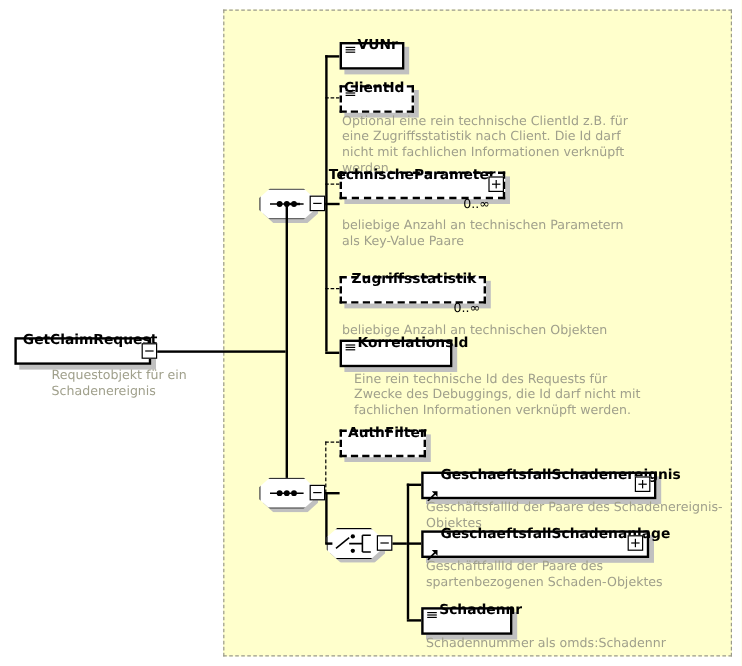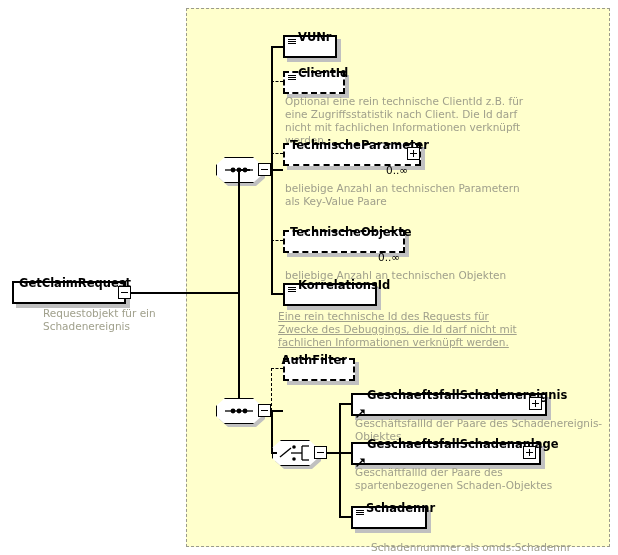--- a/index.html
+++ b/index.html
@@ -35,21 +35,21 @@
     height:23px;
     display:flex;align-items:center;
     padding:0 6px 17px 5px;
     white-space:nowrap;
   }
   .node .lbl{
     font-size:11.5px;font-weight:bold;color:#000000;
     line-height:1;
   }
   .node.solid{border:2px solid #000000;}
-  .node.dashed{border:2px dashed #000000;}
+  .node.dashed{border:2px dashed #000000;justify-content:flex-end;}
   .nshadow{
     position:absolute;background:#c0c0c0;z-index:0;
   }
 
   
   .ic-simple{
     position:absolute;left:3px;top:2px;width:8px;height:6px;
   }
   .ic-simple i{display:block;background:#000;height:1px;margin-bottom:1px;}
   .ic-simple i:nth-child(1){width:8px;}
@@ -184,56 +184,56 @@
   <div class="node dashed" style="left:283px;top:143px;width:138px;">
     <span class="lbl">TechnischeParameter</span>
   </div>
   <div class="pm plus" style="left:407px;top:147px;"></div>
   <div class="card" style="left:386px;top:164px;">0..∞</div>
   <div class="annot" style="left:285px;top:182px;width:248px;">beliebige Anzahl an technischen Parametern als Key-Value Paare</div>
 
   <div class="ln dash-h" style="left:271px;top:240px;width:12px;"></div>
   <div class="nshadow" style="left:287px;top:234px;width:122px;height:23px;"></div>
   <div class="node dashed" style="left:283px;top:230px;width:122px;">
-    <span class="lbl">TechnischeObjekte</span>
+    <span class="lbl">Zugriffsstatistik</span>
   </div>
   <div class="card" style="left:378px;top:251px;">0..∞</div>
   <div class="annot" style="left:285px;top:269px;width:248px;">beliebige Anzahl an technischen Objekten</div>
 
   <div class="ln h" style="left:271px;top:293px;width:12px;"></div>
   <div class="nshadow" style="left:287px;top:287px;width:94px;height:23px;"></div>
   <div class="node solid" style="left:283px;top:283px;width:94px;">
     <span class="ic-simple">
         <i></i>
         <i></i>
         <i></i>
       </span>
     <span class="lbl" style="margin-left:8px;">KorrelationsId</span>
   </div>
-  <div class="annot" style="left:278px;top:310px;width:252px;text-decoration:underline;">Eine rein technische Id des Requests für Zwecke des Debuggings, die Id darf nicht mit fachlichen Informationen verknüpft werden.</div>
+  <div class="annot" style="left:295px;top:310px;width:252px;">Eine rein technische Id des Requests für Zwecke des Debuggings, die Id darf nicht mit fachlichen Informationen verknüpft werden.</div>
 
   <div class="comp" style="left:216px;top:398px;">
     <div class="cshadow"></div>
     <div class="body"></div>
     <svg width="46" height="26" viewBox="0 0 46 26">
       <line x1="9" y1="13" x2="37" y2="13" stroke="#000" stroke-width="1.3"></line>
       <circle cx="17" cy="13" r="2.4" fill="#000"></circle>
       <circle cx="23" cy="13" r="2.4" fill="#000"></circle>
       <circle cx="29" cy="13" r="2.4" fill="#000"></circle>
     </svg>
   </div>
   <div class="pm" style="left:258px;top:404px;"></div>
 
   <div class="ln h" style="left:271px;top:410px;width:12px;"></div>
   <div class="ln dash-v" style="left:271px;top:368px;height:43px;"></div>
   <div class="ln v" style="left:271px;top:410px;height:43px;"></div>
 
   <div class="ln dash-h" style="left:271px;top:368px;width:12px;"></div>
   <div class="nshadow" style="left:287px;top:362px;width:72px;height:23px;"></div>
-  <div class="node dashed" style="left:283px;top:358px;width:72px;justify-content:flex-end;">
+  <div class="node dashed" style="left:283px;top:358px;width:72px;justify-content:flex-start;">
     <span class="lbl">AuthFilter</span>
   </div>
 
   <div class="comp" style="left:272px;top:440px;">
     <div class="cshadow"></div>
     <div class="body"></div>
     <svg width="46" height="26" viewBox="0 0 46 26">
       <line x1="8" y1="17" x2="19" y2="8" stroke="#000" stroke-width="1.3"></line>
       <line x1="19" y1="13" x2="30" y2="13" stroke="#000" stroke-width="1.3"></line>
       <line x1="30" y1="6" x2="30" y2="20" stroke="#000" stroke-width="1.3"></line>
@@ -280,15 +280,15 @@
   <div class="ln h" style="left:339px;top:516px;width:12px;"></div>
   <div class="nshadow" style="left:355px;top:510px;width:76px;height:23px;"></div>
   <div class="node solid" style="left:351px;top:506px;width:76px;">
     <span class="ic-simple">
         <i></i>
         <i></i>
         <i></i>
       </span>
     <span class="lbl" style="margin-left:8px;">Schadennr</span>
   </div>
-  <div class="annot" style="left:371px;top:530px;width:245px;margin-top:11px;">Schadennummer als omds:Schadennr</div>
+  <div class="annot" style="left:355px;top:530px;width:245px;">Schadennummer als omds:Schadennr</div>
 
 </div>
 
 </body></html>

